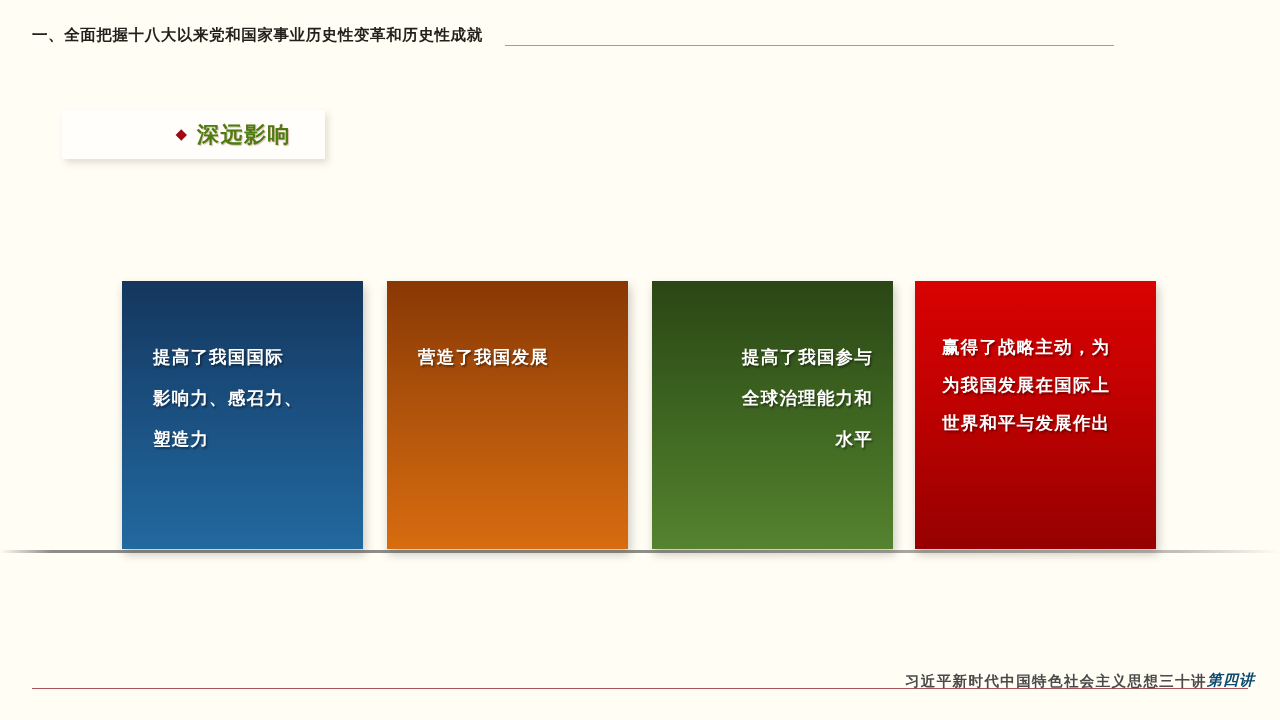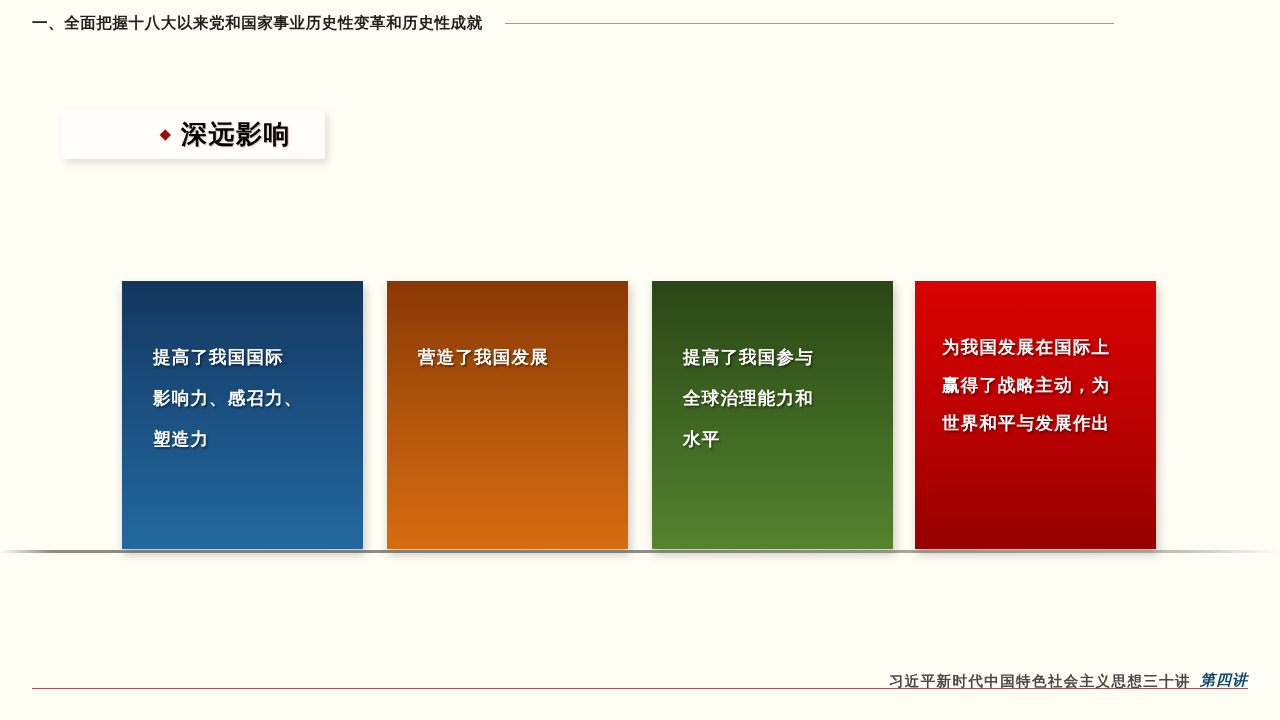--- a/index.html
+++ b/index.html
@@ -14,21 +14,21 @@
     font-family:"Liberation Sans","DejaVu Sans",sans-serif;
     position:relative;
   }
 
   
   #slide-header {
     position:absolute;
     left:0; top:0;
     width:1144px; height:46px;
     display:flex;
-    align-items:center;
+    align-items:flex-end;
   }
   #header-title {
     margin-left:32px;
     font-size:15.5px;
     font-weight:bold;
     color:#231f1c;
     letter-spacing:0.6px;
     white-space:nowrap;
   }
   #header-rule {
@@ -54,23 +54,23 @@
   }
   #section-label-bullet {
     color:#9e0b14;
     font-size:15px;
     line-height:1;
     margin-right:10px;
     position:relative;
     top:-1px;
   }
   #section-label-text {
-    font-size:26px;
-    font-weight:bold;
-    color:#000000;
+    font-size:22px;
+    font-weight:bold;
+    color:#4d7c0f;
     letter-spacing:1.5px;
     text-shadow:1px 1px 1px rgba(150,40,30,.30);
   }
 
   
   #shelf-line {
     position:absolute;
     left:0; top:550px;
     width:1280px; height:3px;
     background:linear-gradient(to right,
@@ -95,21 +95,21 @@
     padding:56px 20px 4px 31px;
     box-shadow:2px 5px 9px rgba(90,80,70,.32);
   }
   .card:nth-child(1){ left:0px;   }
   .card:nth-child(2){ left:265px; }
   .card:nth-child(3){ left:530px; }
   .card:nth-child(4){ left:793px; }
 
   .card-blue   { background:linear-gradient(180deg,#14365d 0%,#1a4e7e 45%,#22699f 100%); }
   .card-orange { background:linear-gradient(180deg,#893704 0%,#ad520b 45%,#d86c10 100%); }
-  .card-green  { background:linear-gradient(180deg,#2a4615 0%,#3d6420 48%,#55832f 100%); }
+  .card-green  { background:linear-gradient(180deg,#2a4615 0%,#3d6420 48%,#55832f 100%);text-align:right; }
   .card-red    { background:linear-gradient(180deg,#d90202 0%,#c00101 45%,#960000 100%); }
 
   .card-text {
     font-size:17.5px;
     font-weight:bold;
     color:#ffffff;
     line-height:41px;
     letter-spacing:1.2px;
     text-shadow:1.5px 1.5px 2px rgba(0,0,0,.40);
   }
@@ -119,24 +119,23 @@
   
   #footer-rule {
     position:absolute;
     left:32px; top:688px;
     width:1216px; height:1px;
     background:#8e2a2f;
     opacity:.8;
   }
   #footer-meta {
     position:absolute;
-    right:32px; top:672px;
+    right:25px; top:672px;
     display:flex;
     align-items:flex-end;
-    gap:9px;
   }
   #footer-series {
     font-size:14.5px;
     font-weight:bold;
     color:#4a4a4a;
     letter-spacing:1.4px;
     font-family:"Liberation Serif","DejaVu Serif",serif;
     white-space:nowrap;
   }
   #footer-lecture {
@@ -185,22 +184,22 @@
   <div class="card card-green">
     <div class="card-text">
       <div>提高了我国参与</div>
       <div>全球治理能力和</div>
       <div>水平</div>
     </div>
   </div>
 
   <div class="card card-red">
     <div class="card-text">
+      <div>赢得了战略主动，为</div>
       <div>为我国发展在国际上</div>
-      <div>赢得了战略主动，为</div>
       <div>世界和平与发展作出</div>
     </div>
   </div>
 
 </div>
 
 <div id="footer-rule"></div>
 <div id="footer-meta">
   <span id="footer-series">习近平新时代中国特色社会主义思想三十讲</span>
   <span id="footer-lecture">第四讲</span>

